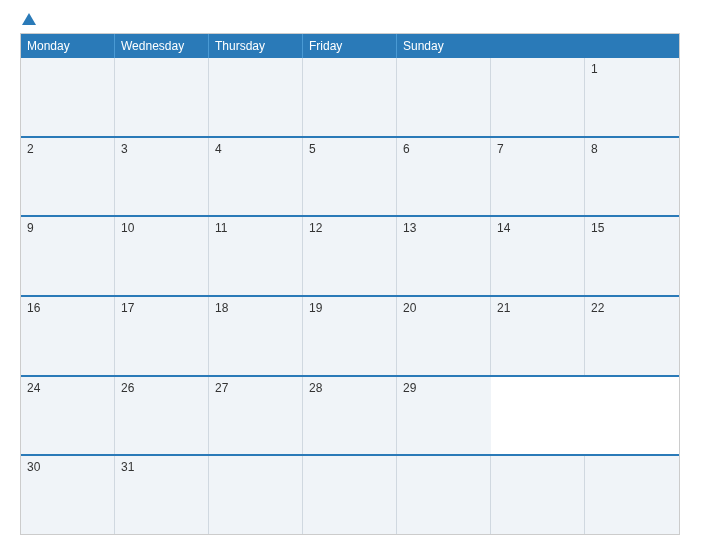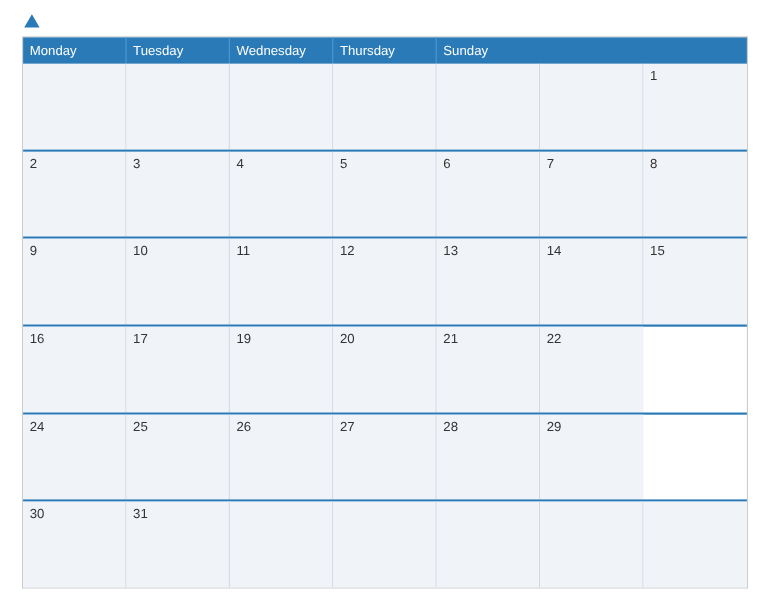--- a/index.html
+++ b/index.html
@@ -143,23 +143,23 @@
     </div>
 
     <h1 class="title"></h1>
 
     <div class="country"></div>
   </div>
 
   <div class="calendar">
     <div class="cal-header-row">
     <div class="cal-header-cell">Monday</div>
-        <div class="cal-header-cell">Tuesday</div>
         <div class="cal-header-cell">Wednesday</div>
         <div class="cal-header-cell">Thursday</div>
+        <div class="cal-header-cell">Friday</div>
         <div class="cal-header-cell">Sunday</div>
       </div>
     <div class="cal-body">
     <div class="cal-week">
           <div class="cal-cell empty"></div>
           <div class="cal-cell empty"></div>
           <div class="cal-cell empty"></div>
           <div class="cal-cell empty"></div>
           <div class="cal-cell empty"></div>
           <div class="cal-cell empty"></div>
@@ -179,28 +179,28 @@
           <div class="cal-cell"><span class="day-num">10</span></div>
           <div class="cal-cell"><span class="day-num">11</span></div>
           <div class="cal-cell"><span class="day-num">12</span></div>
           <div class="cal-cell"><span class="day-num">13</span></div>
           <div class="cal-cell"><span class="day-num">14</span></div>
           <div class="cal-cell"><span class="day-num">15</span></div>
         </div>
         <div class="cal-week">
           <div class="cal-cell"><span class="day-num">16</span></div>
           <div class="cal-cell"><span class="day-num">17</span></div>
+          <div class="cal-cell"><span class="day-num">18</span></div>
           <div class="cal-cell"><span class="day-num">19</span></div>
           <div class="cal-cell"><span class="day-num">20</span></div>
           <div class="cal-cell"><span class="day-num">21</span></div>
           <div class="cal-cell"><span class="day-num">22</span></div>
         </div>
         <div class="cal-week">
           <div class="cal-cell"><span class="day-num">24</span></div>
-          <div class="cal-cell"><span class="day-num">25</span></div>
           <div class="cal-cell"><span class="day-num">26</span></div>
           <div class="cal-cell"><span class="day-num">27</span></div>
           <div class="cal-cell"><span class="day-num">28</span></div>
           <div class="cal-cell"><span class="day-num">29</span></div>
         </div>
         <div class="cal-week">
           <div class="cal-cell"><span class="day-num">30</span></div>
           <div class="cal-cell"><span class="day-num">31</span></div>
           <div class="cal-cell empty"></div>
           <div class="cal-cell empty"></div>

